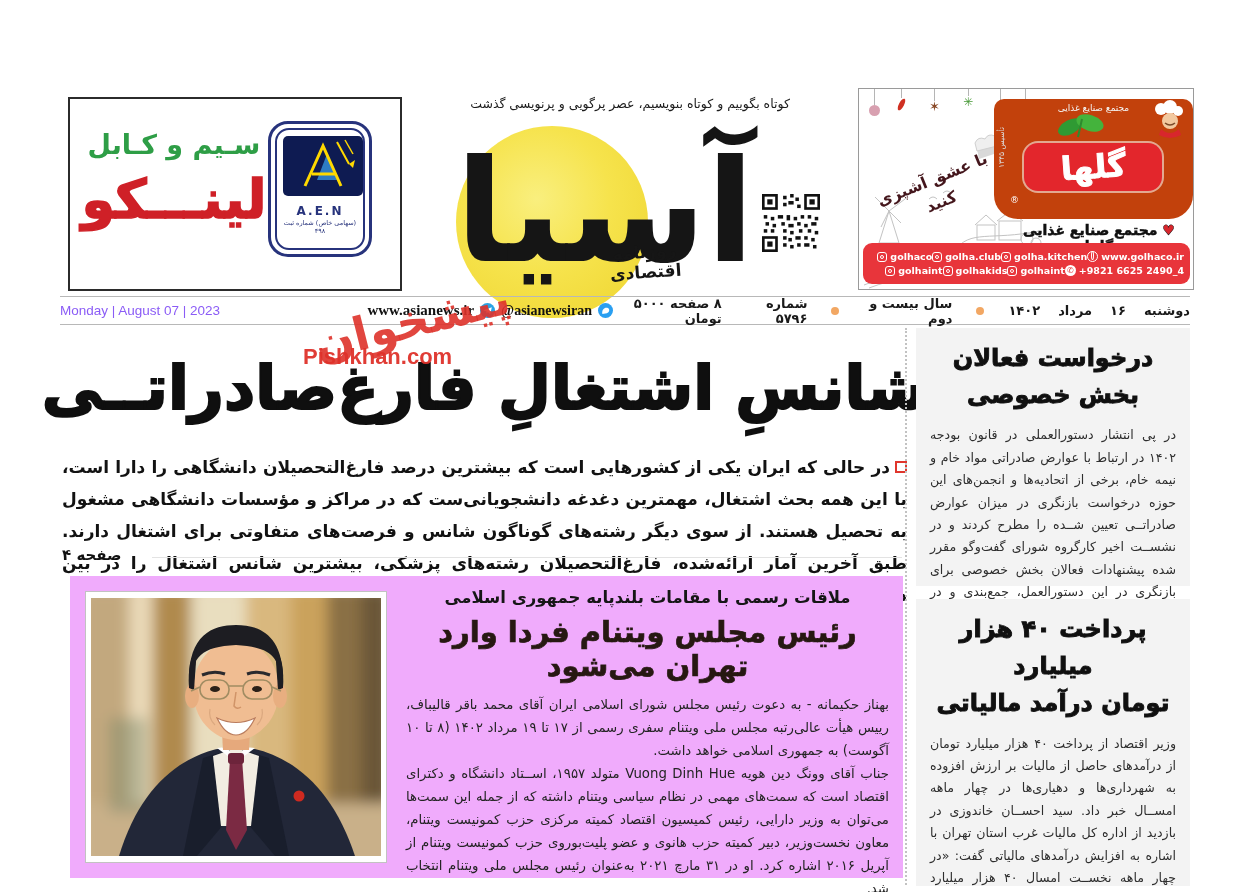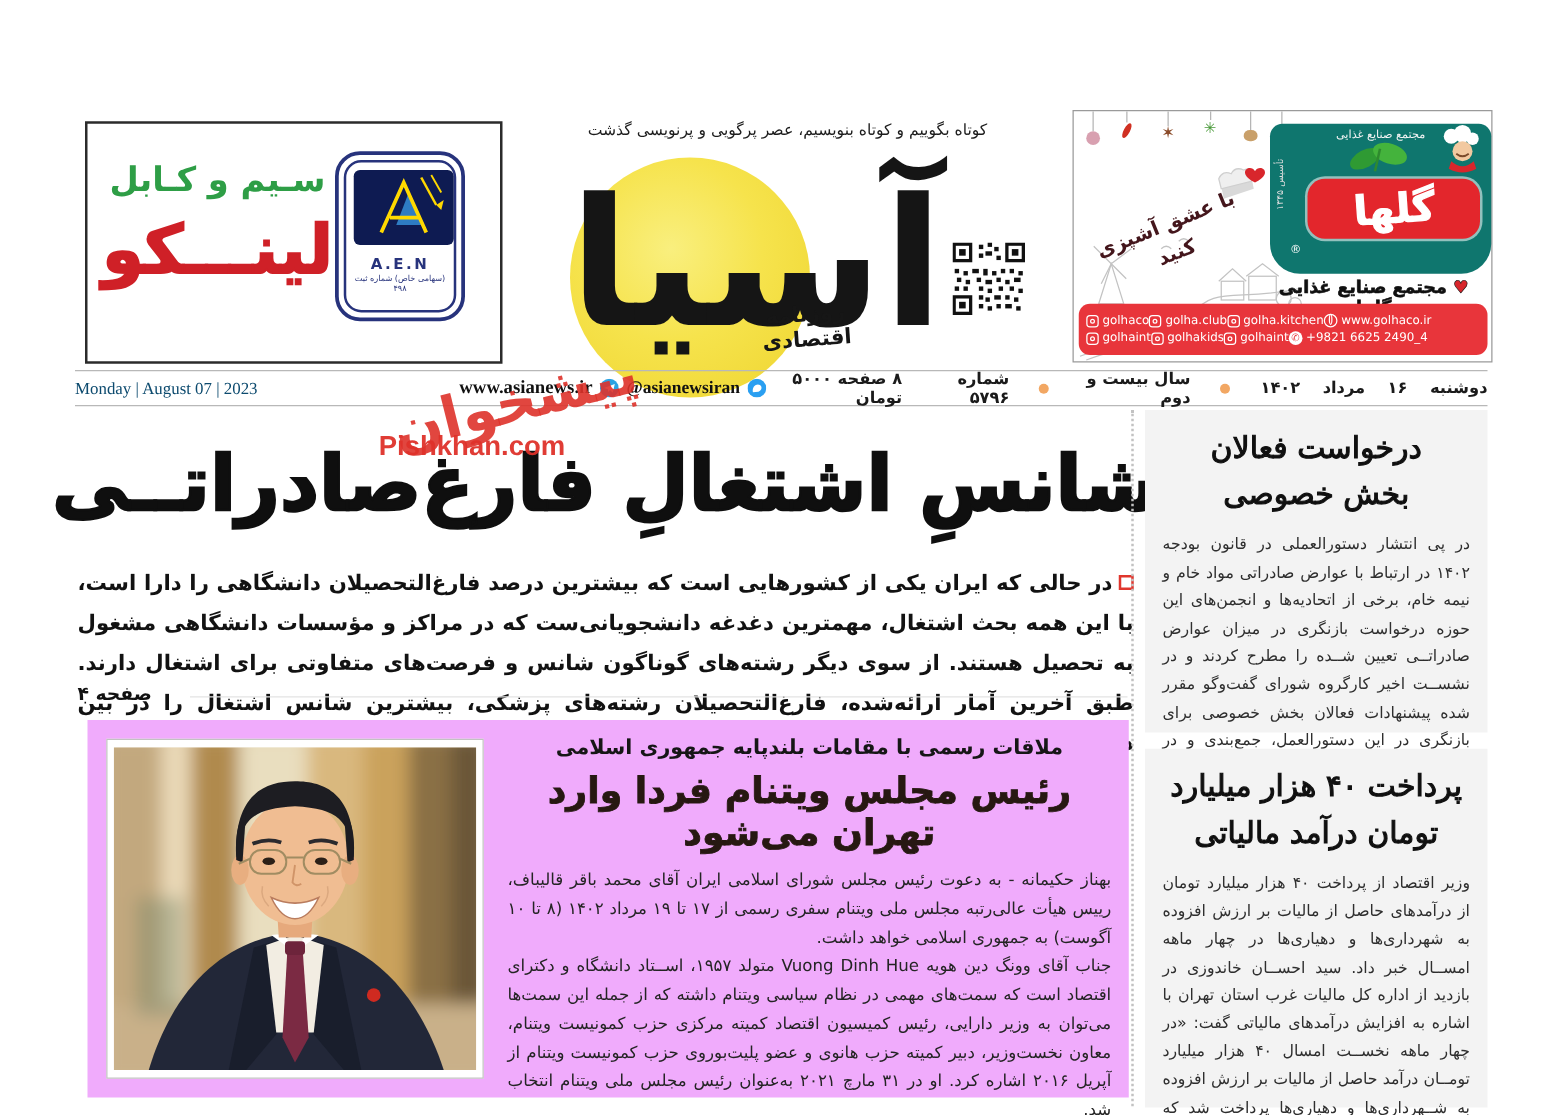--- a/index.html
+++ b/index.html
@@ -30,47 +30,47 @@
         direction:rtl;transform:rotate(-4deg);color:#161616;}
   .qr{position:absolute;right:10px;top:110px;width:58px;height:58px;}
 
   .ad-golha{left:858px;top:88px;width:334px;height:200px;border:1px solid #9a9a9a;background:#fff;}
   .golha-left{position:absolute;left:0;top:0;width:186px;height:200px;overflow:hidden;}
   .hang{position:absolute;top:0;}
   .hang .string{display:block;width:1px;background:#b5b5b5;margin:0 auto;}
   .orn{display:block;margin:0 auto;}
   .golha-slogan{position:absolute;left:12px;top:78px;width:132px;direction:rtl;text-align:center;
                 font-size:16px;font-weight:bold;color:#44161c;transform:rotate(-22deg);line-height:1.5;}
-  .golha-right{position:absolute;right:0;top:10px;width:177px;height:120px;background:#0f766e;
+  .golha-right{position:absolute;right:0;top:10px;width:199px;height:120px;background:#c2410c;
                border-radius:10px 10px 24px 24px;}
   .arc-text{position:absolute;top:4px;left:0;right:0;text-align:center;color:#f5f5f5;font-size:9px;direction:rtl;}
   .est{position:absolute;left:3px;top:28px;color:#ddd;font-size:7.5px;writing-mode:vertical-rl;
        transform:rotate(180deg);}
   .brand-box{position:absolute;left:30px;top:44px;width:138px;height:48px;background:#e3262c;border-radius:14px;
              box-shadow:0 0 0 2px rgba(255,255,255,.55);display:flex;align-items:center;justify-content:center;}
   .brand-text{color:#fff;font-size:32px;font-weight:bold;transform:rotate(-4deg);-webkit-text-stroke:1px #fff;}
   .reg{position:absolute;left:16px;top:96px;color:#fff;font-size:9px;}
   .golha-strip{position:absolute;right:2px;top:133px;width:184px;text-align:center;font-size:14px;
                font-weight:bold;direction:rtl;color:#101010;-webkit-text-stroke:0.5px #101010;}
   .golha-bar{position:absolute;left:4px;right:3px;top:154px;height:41px;background:#e8353b;border-radius:9px;
              display:flex;flex-direction:column;justify-content:center;gap:3px;padding:0 6px;box-sizing:border-box;}
-  .golha-row{display:flex;justify-content:flex-start;align-items:center;color:#fff;font-size:9.5px;
-             font-weight:normal;direction:ltr;}
+  .golha-row{display:flex;justify-content:flex-end;align-items:center;color:#fff;font-size:9.5px;
+             font-weight:bold;direction:ltr;}
   .g-item{display:flex;align-items:center;gap:3px;white-space:nowrap;}
   .ig{width:8px;height:8px;border:1px solid #fff;border-radius:3px;position:relative;flex:none;}
   .ig::after{content:"";position:absolute;left:2px;top:2px;width:2px;height:2px;border:1px solid #fff;border-radius:50%;}
   .globe{width:9px;height:9px;border:1px solid #fff;border-radius:50%;position:relative;flex:none;}
   .globe::after{content:"";position:absolute;left:3px;top:-1px;width:3px;height:9px;border:1px solid #fff;border-radius:50%;box-sizing:border-box;}
   .phone{width:11px;height:11px;background:#fff;border-radius:50%;color:#e8353b;font-size:8px;line-height:11px;
          text-align:center;flex:none;}
 
   
   .datebar{left:60px;top:296px;width:1130px;height:27px;border-top:1px solid #b8b8b8;border-bottom:1px solid #b8b8b8;
            display:flex;align-items:center;}
-  .db-left{font-family:Liberation Serif, serif;color:#0c4a6e;font-size:13.5px;width:218px;}
+  .db-left{font-family:Liberation Sans, sans-serif;color:#8b5cf6;font-size:13.5px;width:218px;}
   .db-web{font-family:"Liberation Serif",serif;font-weight:bold;font-size:15px;color:#111;margin-left:112px;text-align:right;}
   .db-icon{width:15px;height:15px;margin:0 6px;flex:none;}
   .db-handle{font-family:"Liberation Serif",serif;font-weight:bold;font-size:14px;color:#111;}
   .db-right{margin-left:auto;direction:rtl;display:flex;align-items:center;gap:24px;font-size:13px;
             font-weight:bold;color:#1a1a1a;}
   .fa-date{display:flex;gap:18px;direction:rtl;}
   .odot{width:8px;height:8px;border-radius:50%;background:#f2a763;flex:none;}
 
   
   .headline{left:62px;top:331px;width:845px;height:113px;display:flex;align-items:center;justify-content:center;
@@ -93,21 +93,21 @@
              -webkit-text-stroke:0.7px #271812;}
   .art-body{margin-top:10px;font-size:13.3px;line-height:1.73;color:#242424;text-align:justify;}
   .art-body p{margin:0;}
 
   
   .side-sep{left:905px;top:328px;height:557px;width:0;border-left:2px dotted #c2c2c2;}
   .side-card{position:absolute;left:916px;width:274px;background:#f3f3f3;box-sizing:border-box;
              padding:12px 14px 8px;direction:rtl;}
   .side1{top:328px;height:258px;}
   .side2{top:599px;height:287px;}
-  .side-title{text-align:center;font-size:24px;font-weight:normal;line-height:1.55;color:#101010;
+  .side-title{text-align:center;font-size:24px;font-weight:bold;line-height:1.55;color:#101010;
               -webkit-text-stroke:0.9px #101010;}
   .side-body{margin-top:10px;font-size:12.6px;line-height:1.78;color:#2e2e2e;text-align:justify;}
   .side-ref{font-weight:bold;font-size:15px;margin-top:5px;text-align:left;color:#111;}
 
   
   .wm-fa{left:312px;top:294px;font-size:46px;font-weight:bold;color:rgba(222,50,42,.9);
          transform:rotate(-14deg);direction:rtl;z-index:30;}
   .wm-en{left:303px;top:344px;font-size:22px;font-weight:bold;color:rgba(222,50,42,.95);
          font-family:"Liberation Sans",sans-serif;z-index:30;}
 </style>

